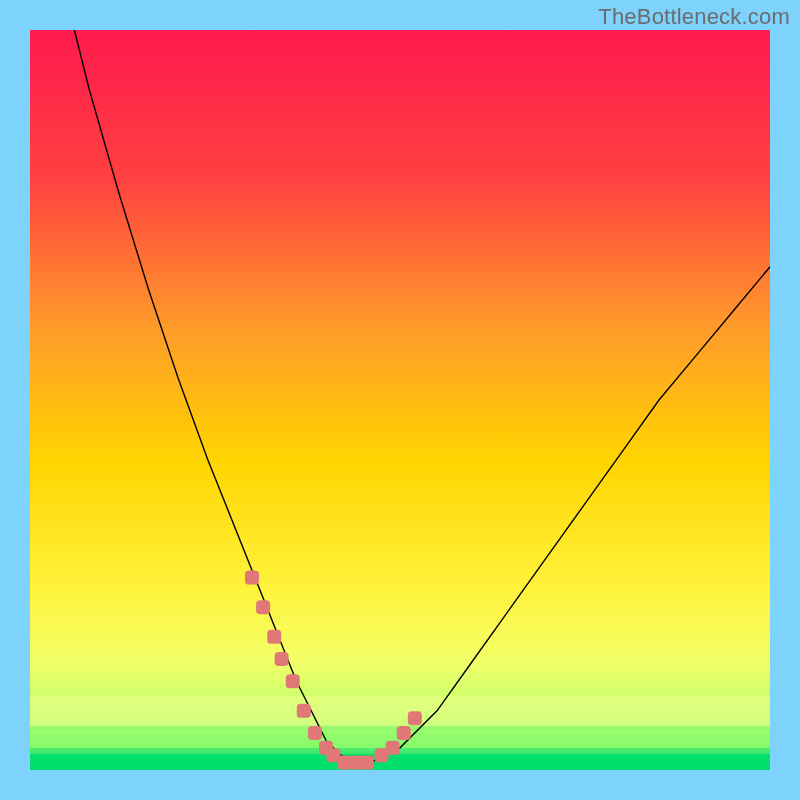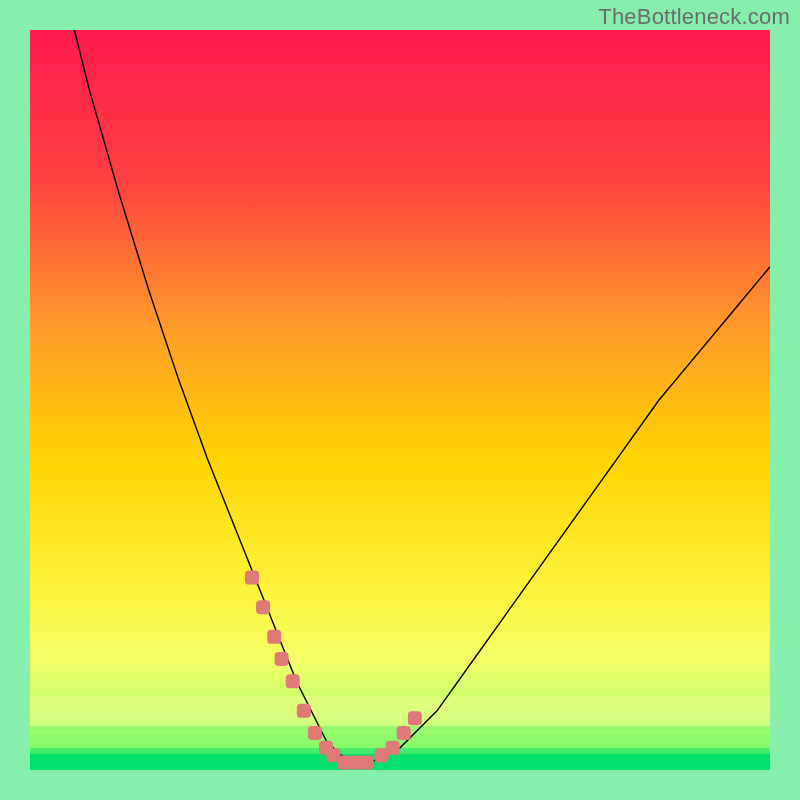--- a/index.html
+++ b/index.html
@@ -10,21 +10,21 @@
     background: #000;
     overflow: hidden;
     font-family: Arial, Helvetica, sans-serif;
   }
   .frame {
     position: absolute;
     left: 0;
     top: 0;
     width: 800px;
     height: 800px;
-    background: #86efac;
+    background: #7dd3fc;
   }
   .watermark {
     position: absolute;
     top: 4px;
     right: 10px;
     color: #6c6c6c;
     font-size: 22px;
     font-weight: 400;
     letter-spacing: 0.2px;
     user-select: none;

